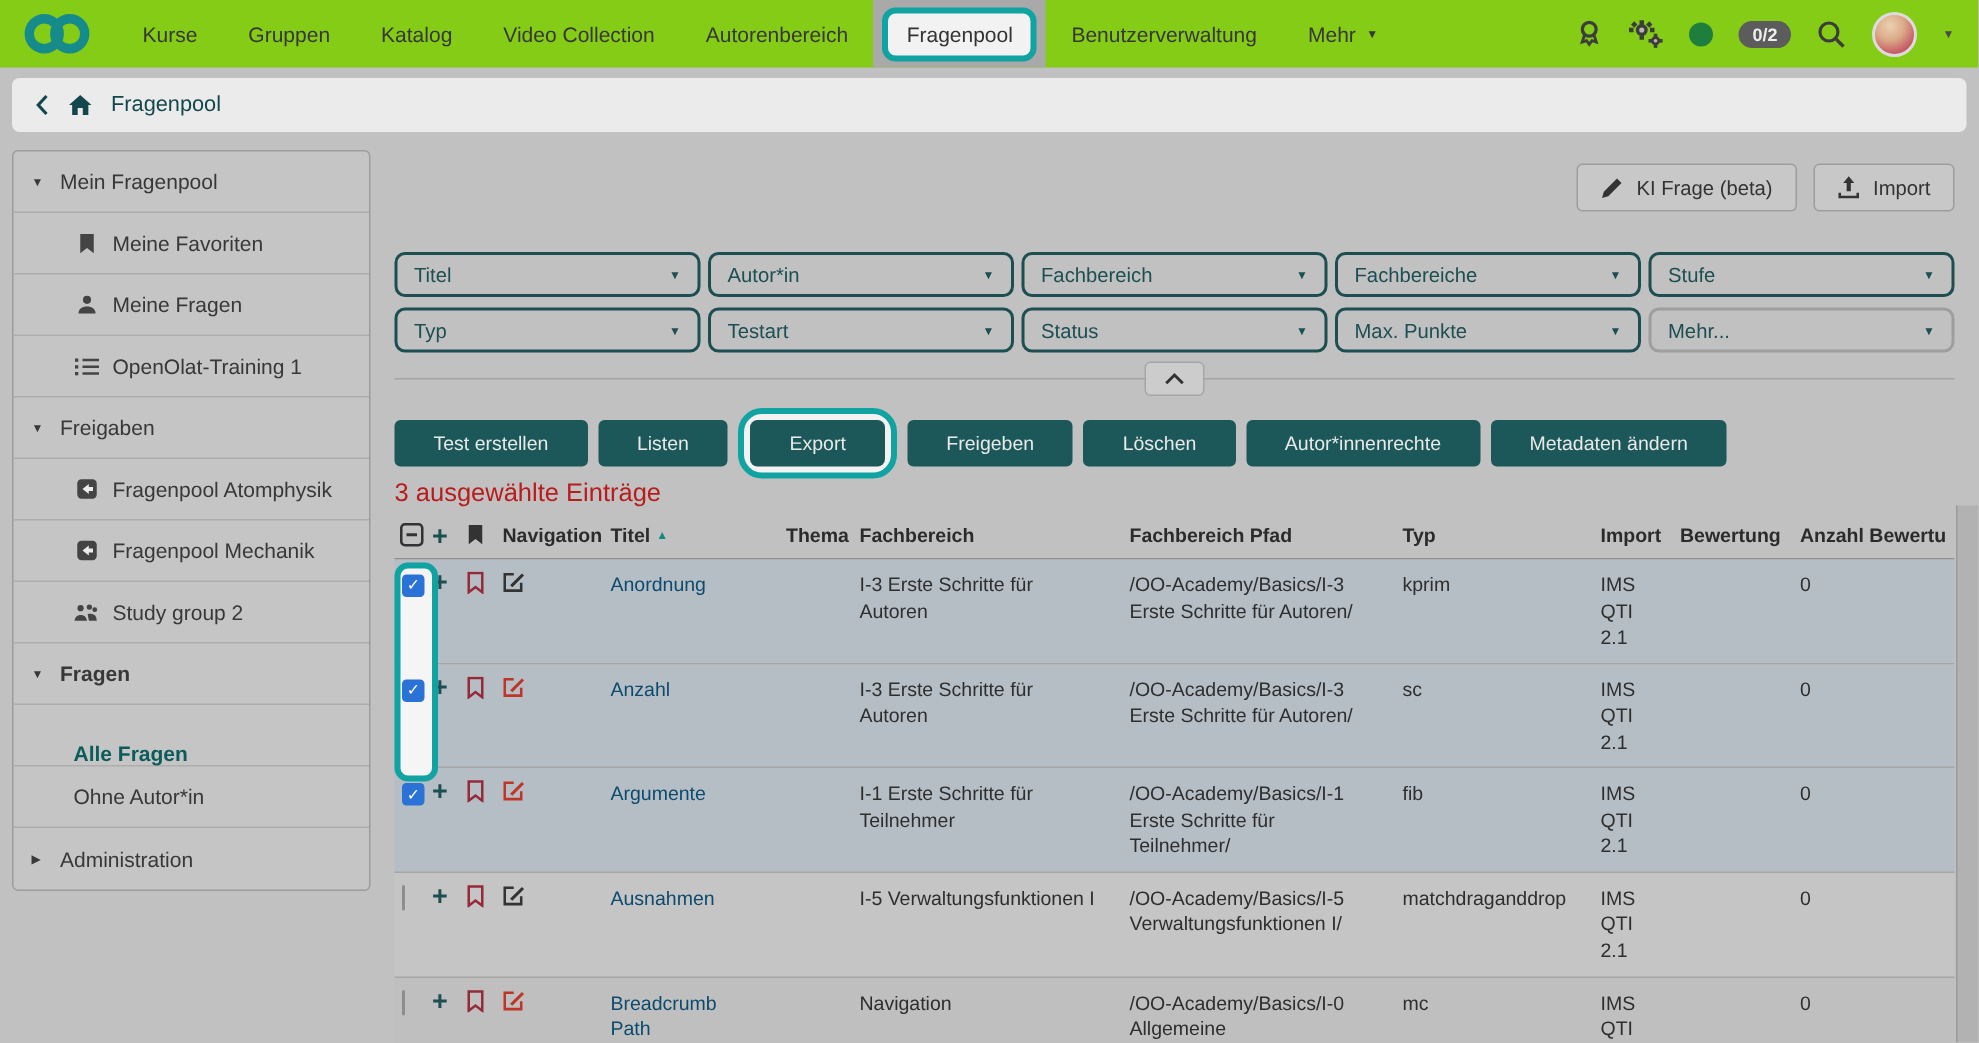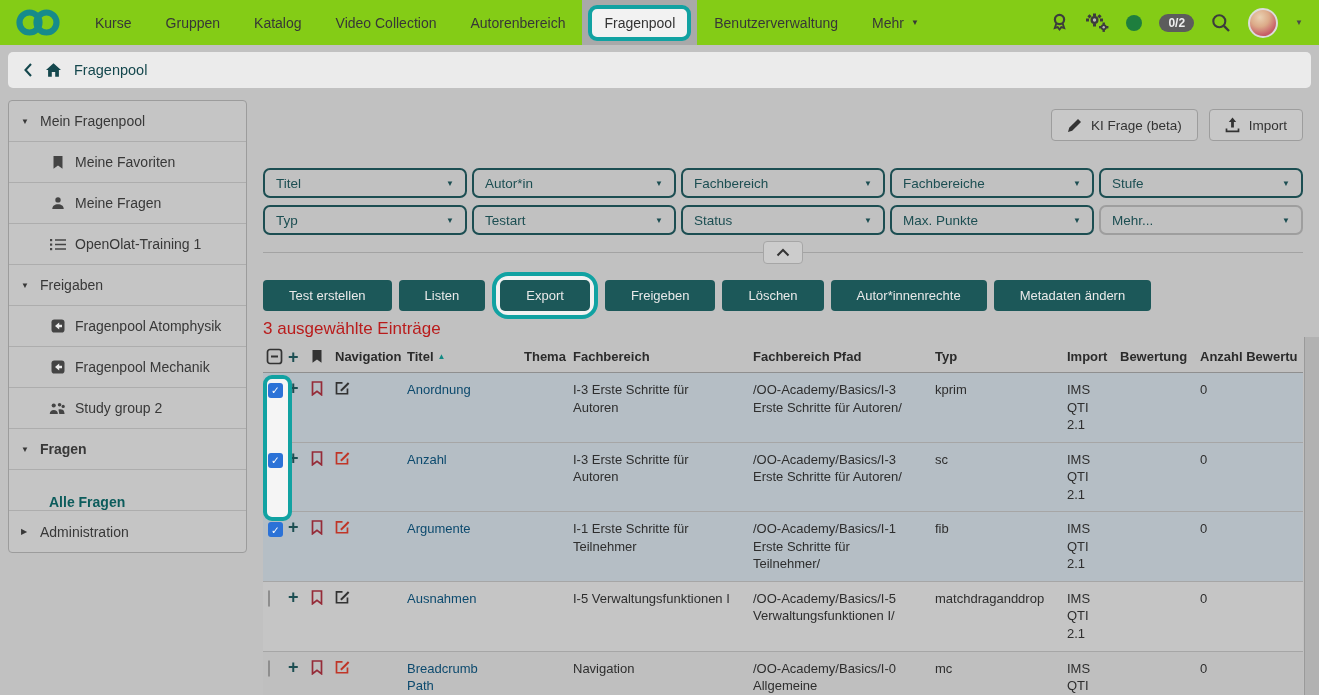--- a/index.html
+++ b/index.html
@@ -250,20 +250,23 @@
       </span>
         <span>Study group 2</span>
     </div>
     <div class="side-item bold">
       <span class="tri">▼</span>
       <span>Fragen</span>
     </div>
     <div class="side-item child selected">
       <span>Alle Fragen</span>
     </div>
+    <div class="side-item child">
+      <span>Ohne Autor*in</span>
+    </div>
     <div class="side-item">
       <span class="tri">▶</span>
       <span>Administration</span>
     </div>
   </div>
 
   <div class="main">
 
     <div class="top-actions">
       <button class="btn-light">

